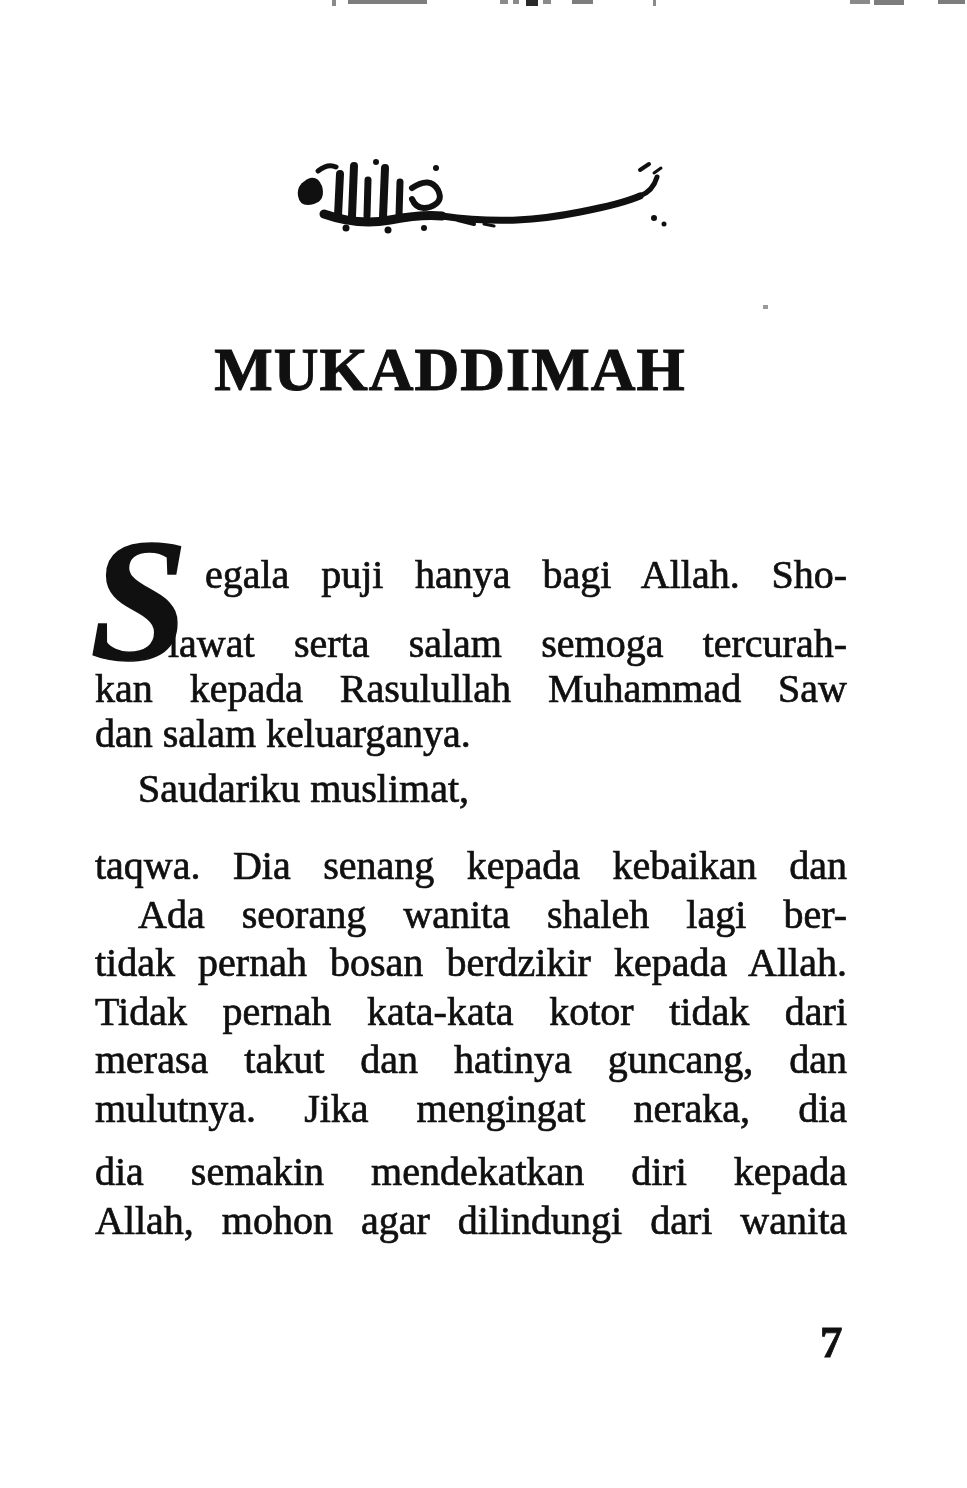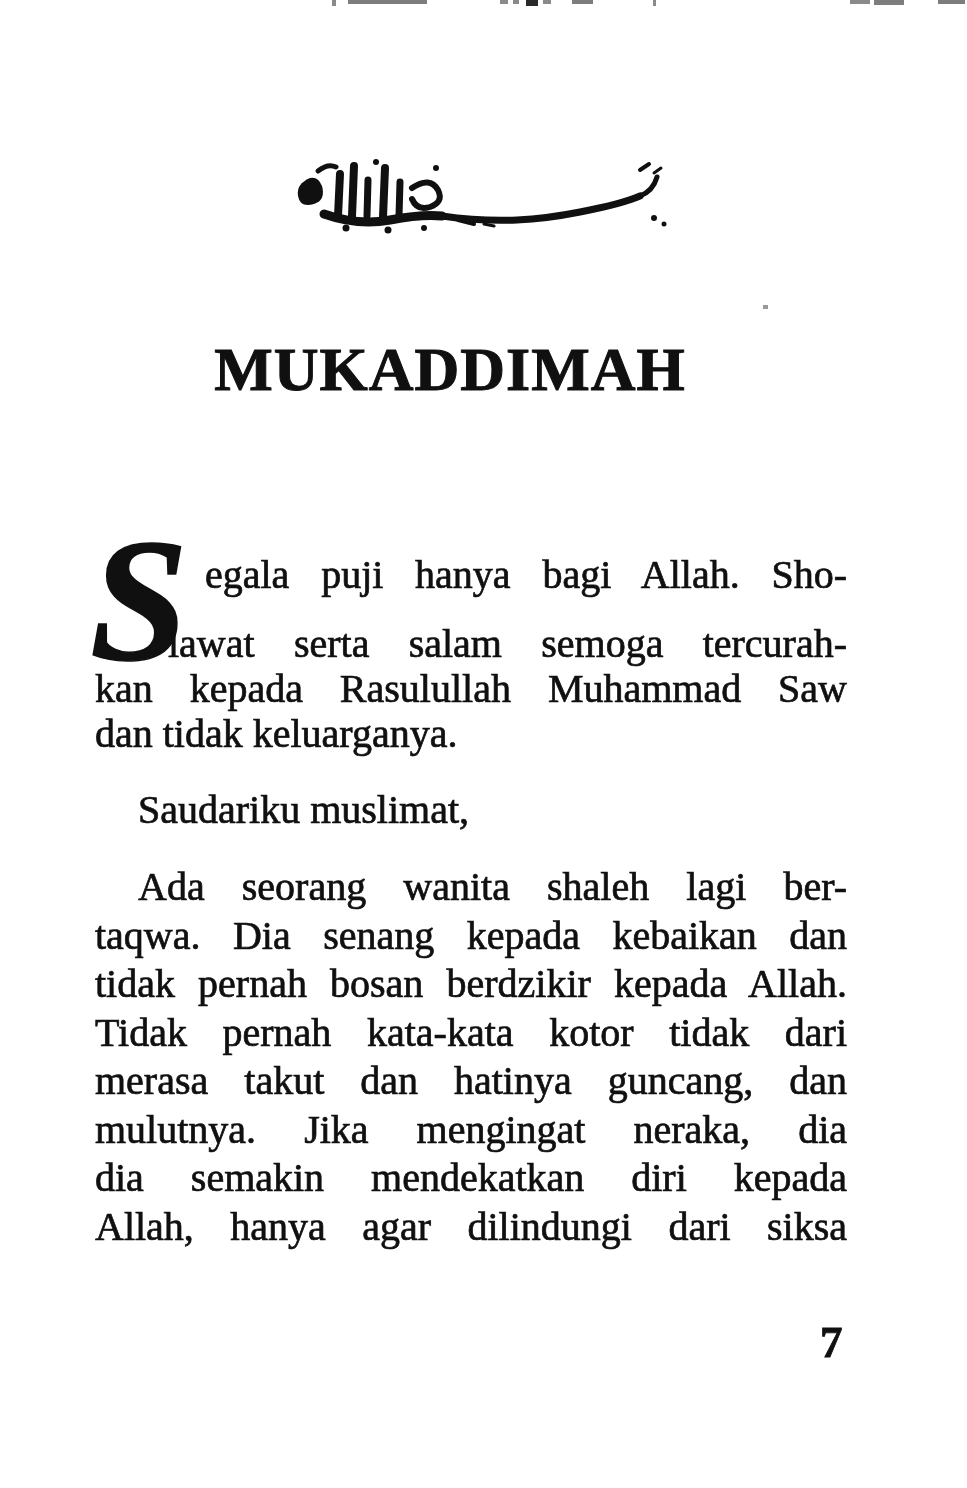--- a/index.html
+++ b/index.html
@@ -96,32 +96,32 @@
 
   <div class="doc-title">MUKADDIMAH</div>
 
   <div class="dropcap">S</div>
 
   <div class="body-text">
       <div class="paragraph" style="margin-top: 0px;">
         <div class="text-line just" style="line-height: 45px; padding-left: 110px;">egala puji hanya bagi Allah. Sho-</div>
         <div class="text-line just" style="line-height: 45px; padding-left: 73px; margin-top: 24px;">lawat serta salam semoga tercurah-</div>
         <div class="text-line just" style="line-height: 45px;">kan kepada Rasulullah Muhammad Saw</div>
-        <div class="text-line" style="line-height: 45px;">dan tidak keluarganya.</div>
+        <div class="text-line" style="line-height: 45px;">dan salam keluarganya.</div>
       </div>
-      <div class="paragraph" style="margin-top: 30px;">
+      <div class="paragraph" style="margin-top: 9px;">
         <div class="text-line" style="line-height: 48px; padding-left: 43px;">Saudariku muslimat,</div>
       </div>
       <div class="paragraph" style="margin-top: 29px;">
+        <div class="text-line just" style="line-height: 48.5px;">taqwa. Dia senang kepada kebaikan dan</div>
         <div class="text-line just" style="line-height: 48.5px; padding-left: 43px;">Ada seorang wanita shaleh lagi ber-</div>
-        <div class="text-line just" style="line-height: 48.5px;">taqwa. Dia senang kepada kebaikan dan</div>
         <div class="text-line just" style="line-height: 48.5px;">tidak pernah bosan berdzikir kepada Allah.</div>
         <div class="text-line just" style="line-height: 48.5px;">Tidak pernah kata-kata kotor tidak dari</div>
         <div class="text-line just" style="line-height: 48.5px;">merasa takut dan hatinya guncang, dan</div>
         <div class="text-line just" style="line-height: 48.5px;">mulutnya. Jika mengingat neraka, dia</div>
-        <div class="text-line just" style="line-height: 48.5px;">dia semakin mendekatkan diri kepada</div>
-        <div class="text-line just" style="line-height: 48.5px;">Allah, hanya agar dilindungi dari siksa</div>
+        <div class="text-line just" style="line-height: 48.5px; margin-top: 15px;">dia semakin mendekatkan diri kepada</div>
+        <div class="text-line just" style="line-height: 48.5px;">Allah, mohon agar dilindungi dari wanita</div>
       </div>
     </div>
 
   <div class="page-number">7</div>
 
 </div>
 
 </body></html>

